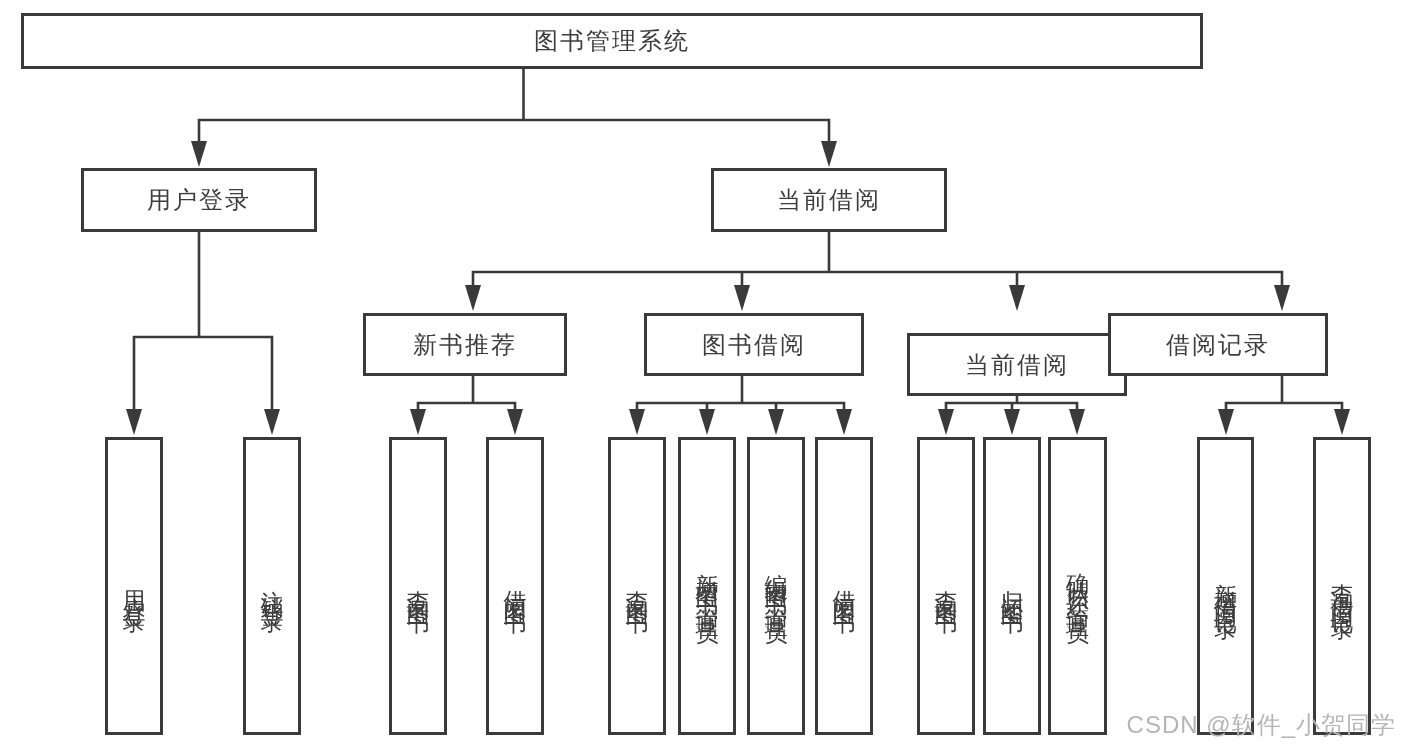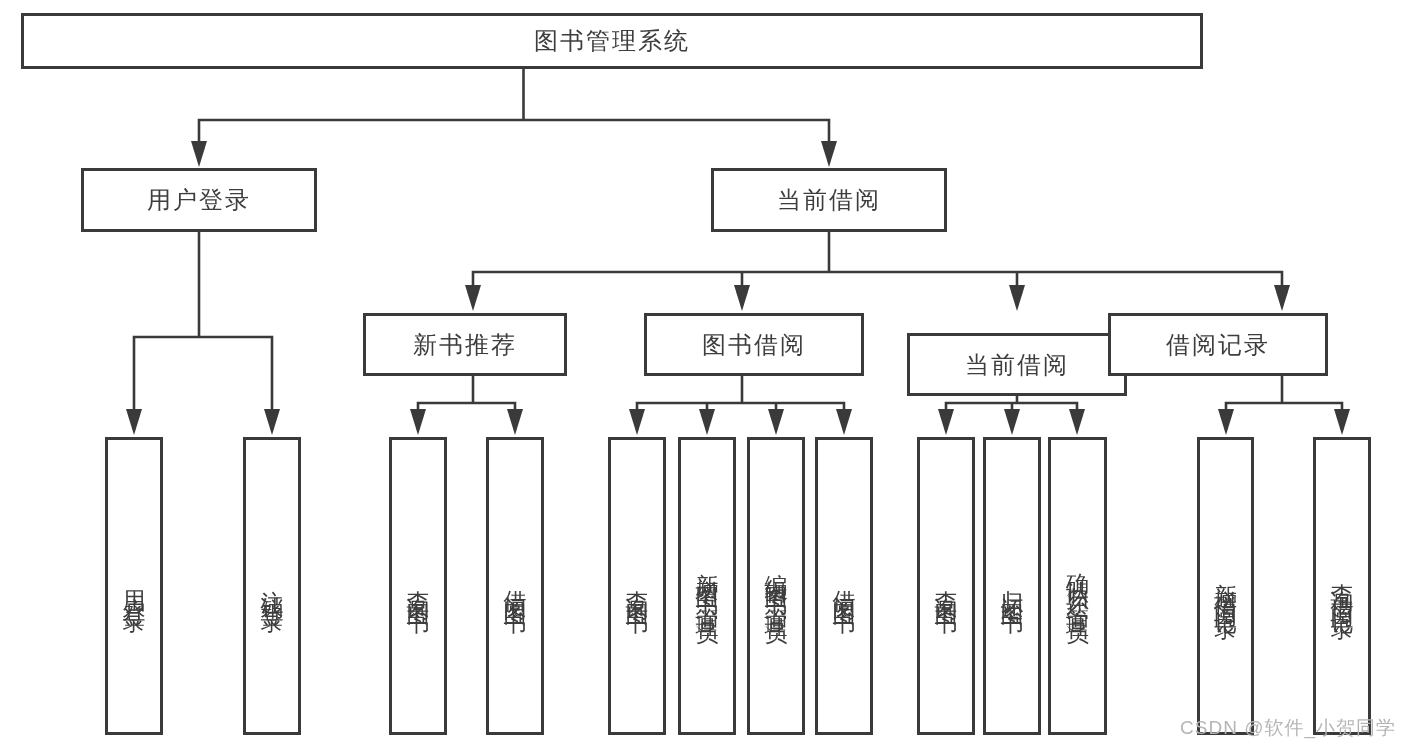--- a/index.html
+++ b/index.html
@@ -50,21 +50,21 @@
     fill: #3a3a3a;
     stroke: none;
   }
   .node { z-index: 2; }
   .watermark {
     position: absolute;
     right: 9px;
     bottom: 6px;
     z-index: 3;
     color: #b5b5b5;
-    font-size: 19px;
+    font-size: 24px;
     letter-spacing: 1px;
     white-space: nowrap;
     margin-top: 44px;
   }
 </style>
 </head>
 <body>
 
 <div class="canvas">
 

